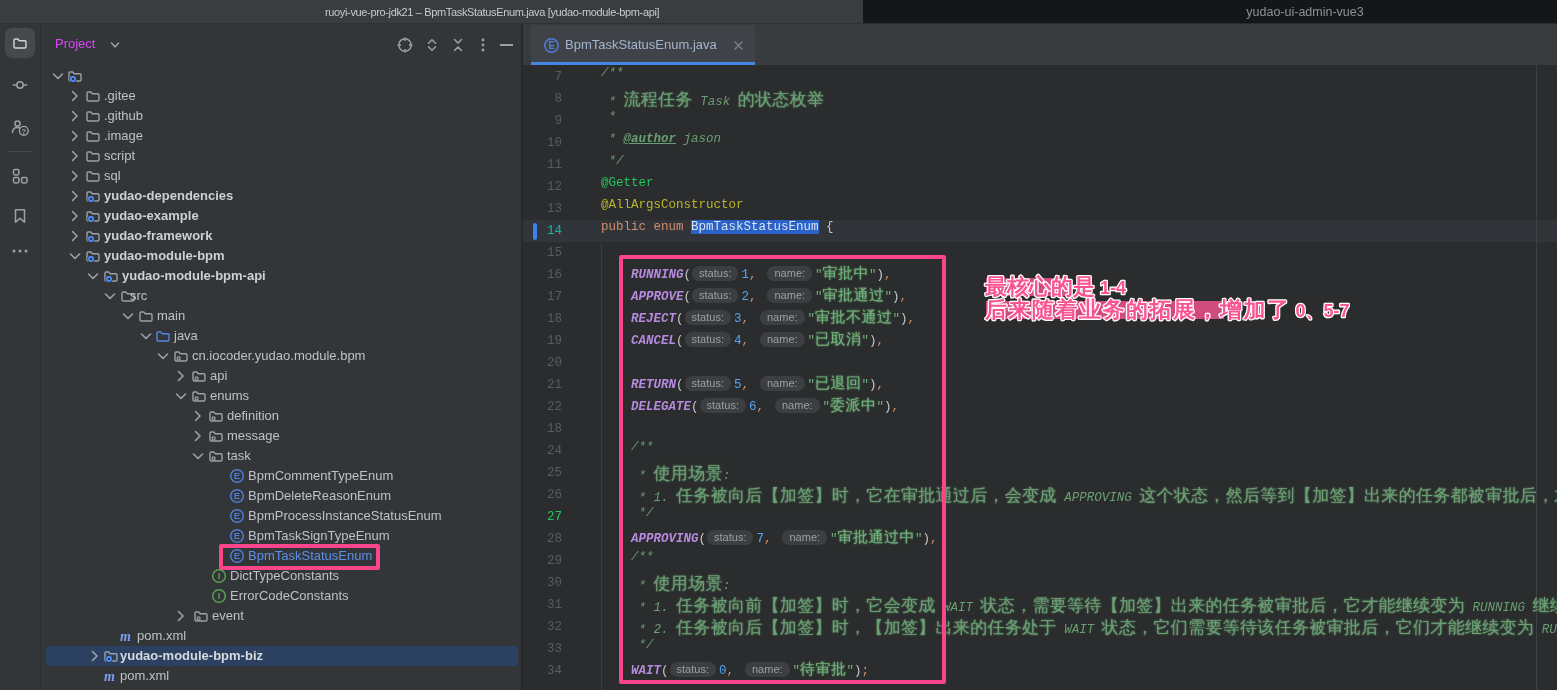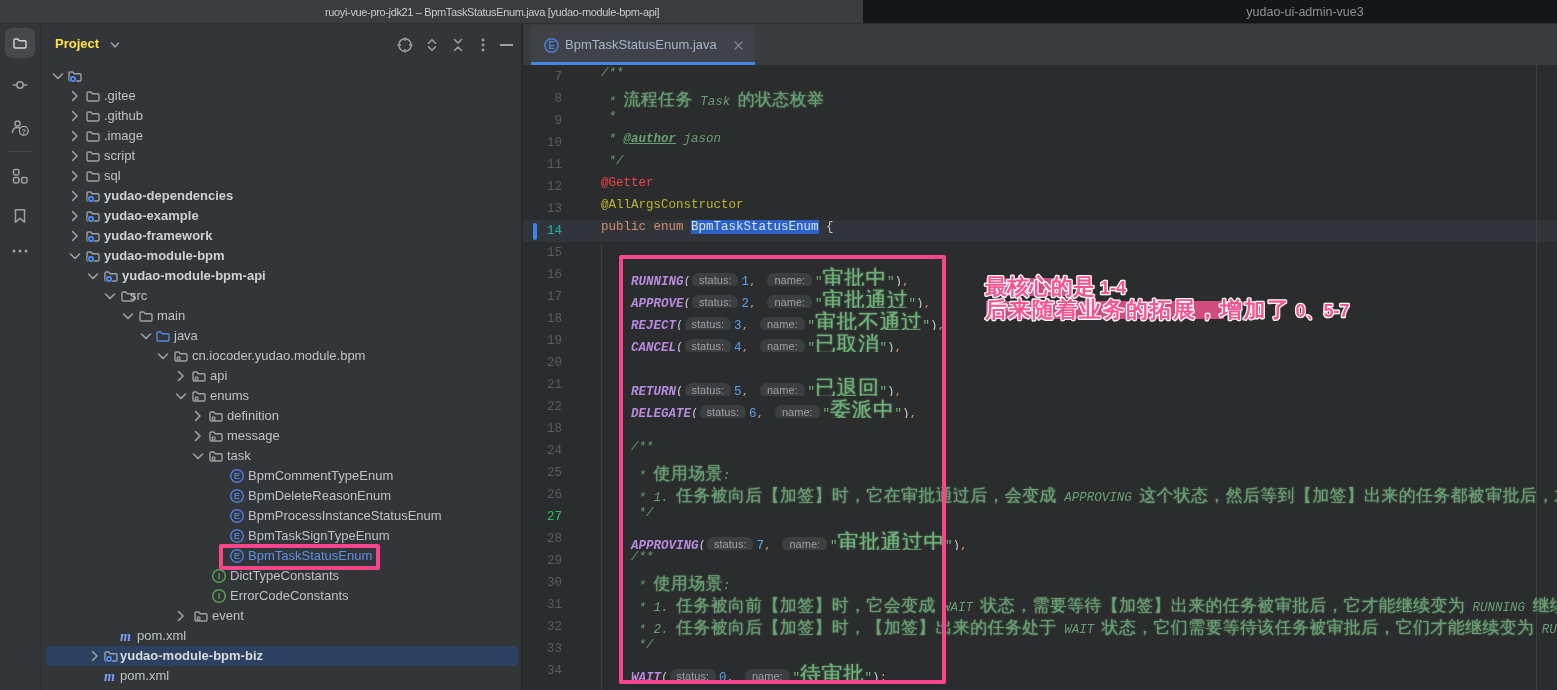--- a/index.html
+++ b/index.html
@@ -1,21 +1,21 @@
 <!DOCTYPE html>
 <html><head><meta charset="utf-8"><style>
 
 *{margin:0;padding:0;box-sizing:border-box}
 html,body{width:1557px;height:690px;overflow:hidden;background:#2b2c2d;font-family:"Liberation Sans",sans-serif}
 .abs{position:absolute}
 .row{position:absolute;height:20px;line-height:20px;font-size:13px;color:#bec1c5;white-space:pre}
 .ic{position:absolute;top:2px;width:16px;height:16px}
 .cv{position:absolute;top:2px;width:16px;height:16px}
 .cl{position:absolute;height:22px;line-height:22px;font:12.5px "Liberation Mono",monospace;white-space:pre;color:#c3c6ca}
-.cj{font-family:Liberation Mono, monospace;font-size:21px;font-style:normal;font-weight:normal;letter-spacing:0.5px;text-shadow:0 0 2px currentColor}
+.cj{font-family:Liberation Mono, monospace;font-size:15px;font-style:normal;font-weight:normal;letter-spacing:0.5px;text-shadow:0 0 2px currentColor}
 .cjc{font-family:"Liberation Sans",sans-serif;font-size:17px;font-style:normal;font-weight:normal;letter-spacing:0.3px;text-shadow:0 0 2px currentColor}
 .pill{display:inline-block;background:#3c3e40;color:#9aa0a6;border-radius:7px;font-size:11px;font-family:"Liberation Sans",sans-serif;padding:0 7px;height:15px;line-height:15px;vertical-align:1px;margin:0 3px 0 1px}
 .cm{color:#699f72;font-style:italic}
 .st{color:#6fb179}
 .or{color:#cf8e6d}
 .pu{color:#b78bdf;font-style:italic;font-weight:bold}
 .nb{color:#56a3f2}
 .ln{position:absolute;width:40px;text-align:right;font:12.5px "Liberation Mono",monospace;color:#595c61;height:22px;line-height:22px}
 </style></head><body>
 <div class="abs" style="left:0;top:0;width:863px;height:24px;background:#3a3d3f;border-bottom:1px solid #2e3032"></div>
@@ -45,21 +45,21 @@
     </svg></div>
 <div class="abs" style="left:12px;top:208px"><svg width="16" height="16" viewBox="0 0 16 16">
 <path d="M3.5 1.8 H12.5 V14.2 L8 10.4 L3.5 14.2 Z" fill="none" stroke="#9da1a6" stroke-width="1.5" stroke-linejoin="round"></path>
     </svg></div>
 <div class="abs" style="left:11px;top:244px"><svg width="18" height="14" viewBox="0 0 18 14">
 <circle cx="3" cy="7" r="1.5" fill="#9da1a6"></circle>
       <circle cx="9" cy="7" r="1.5" fill="#9da1a6"></circle>
       <circle cx="15" cy="7" r="1.5" fill="#9da1a6"></circle>
     </svg></div>
 <div class="abs" style="left:41px;top:24px;width:480px;height:666px;background:#333639;overflow:hidden"></div>
-<div class="abs" style="left:55px;top:36px;font-size:13px;font-weight:bold;color:#fde047">Project</div>
+<div class="abs" style="left:55px;top:36px;font-size:13px;font-weight:normal;color:#d946ef">Project</div>
 <div class="abs" style="left:108px;top:38px"><svg width="14" height="14" viewBox="0 0 14 14">
       <path d="M3.5 5 L7 8.8 L10.5 5" fill="none" stroke="#9da1a6" stroke-width="1.5" stroke-linecap="round"></path>
     </svg></div>
 <div class="abs" style="left:396px;top:36px"><svg width="18" height="18" viewBox="0 0 18 18">
 <circle cx="9" cy="9" r="6.2" fill="none" stroke="#9da1a6" stroke-width="1.4"></circle>
 <path d="M9 1.6 V5 M9 13 V16.4 M1.6 9 H5 M13 9 H16.4" stroke="#9da1a6" stroke-width="1.4"></path>
     </svg></div>
 <div class="abs" style="left:424px;top:37px"><svg width="16" height="16" viewBox="0 0 16 16">
 <path d="M4.5 6.2 L8 2.8 L11.5 6.2 M4.5 9.8 L8 13.2 L11.5 9.8" fill="none" stroke="#9da1a6" stroke-width="1.5" stroke-linecap="round" stroke-linejoin="round"></path>
     </svg></div>
@@ -278,21 +278,21 @@
 <div class="ln" style="left:522px;top:572px;color:#595c61">30</div>
 <div class="ln" style="left:522px;top:594px;color:#595c61">31</div>
 <div class="ln" style="left:522px;top:616px;color:#595c61">32</div>
 <div class="ln" style="left:522px;top:638px;color:#595c61">33</div>
 <div class="ln" style="left:522px;top:660px;color:#595c61">34</div>
 <div class="cl" style="left:601px;top:66px;max-width:956px;overflow:hidden"><span class="cm">/**</span></div>
 <div class="cl" style="left:601px;top:88px;max-width:956px;overflow:hidden"><span class="cm"> * <span class="cjc">流程任务</span> Task <span class="cjc">的状态枚举</span></span></div>
 <div class="cl" style="left:601px;top:110px;max-width:956px;overflow:hidden"><span class="cm"> *</span></div>
 <div class="cl" style="left:601px;top:132px;max-width:956px;overflow:hidden"><span class="cm"> * <span style="font-weight:bold;text-decoration:underline">@author</span> jason</span></div>
 <div class="cl" style="left:601px;top:154px;max-width:956px;overflow:hidden"><span class="cm"> */</span></div>
-<div class="cl" style="left:601px;top:176px;max-width:956px;overflow:hidden"><span style="color:#ef4444">@Getter</span></div>
+<div class="cl" style="left:601px;top:176px;max-width:956px;overflow:hidden"><span style="color:#22c55e">@Getter</span></div>
 <div class="cl" style="left:601px;top:198px;max-width:956px;overflow:hidden"><span style="color:#bbb529">@AllArgsConstructor</span></div>
 <div class="cl" style="left:601px;top:220px;max-width:956px;overflow:hidden"><span style="color:#cf8e6d">public enum </span><span style="background:#2b62c8;color:#d7e2f2">BpmTaskStatusEnum</span> {</div>
 <div class="cl" style="left:601px;top:264px;max-width:956px;overflow:hidden">    <span class="pu">RUNNING</span>(<span class="pill">status:</span><span class="nb">1</span><span class="or">,</span><span class="pill" style="margin-left:11px">name:</span><span class="st">"<span class="cj">审批中</span>"</span>)<span class="or">,</span></div>
 <div class="cl" style="left:601px;top:286px;max-width:956px;overflow:hidden">    <span class="pu">APPROVE</span>(<span class="pill">status:</span><span class="nb">2</span><span class="or">,</span><span class="pill" style="margin-left:11px">name:</span><span class="st">"<span class="cj">审批通过</span>"</span>)<span class="or">,</span></div>
 <div class="cl" style="left:601px;top:308px;max-width:956px;overflow:hidden">    <span class="pu">REJECT</span>(<span class="pill">status:</span><span class="nb">3</span><span class="or">,</span><span class="pill" style="margin-left:11px">name:</span><span class="st">"<span class="cj">审批不通过</span>"</span>)<span class="or">,</span></div>
 <div class="cl" style="left:601px;top:330px;max-width:956px;overflow:hidden">    <span class="pu">CANCEL</span>(<span class="pill">status:</span><span class="nb">4</span><span class="or">,</span><span class="pill" style="margin-left:11px">name:</span><span class="st">"<span class="cj">已取消</span>"</span>)<span class="or">,</span></div>
 <div class="cl" style="left:601px;top:374px;max-width:956px;overflow:hidden">    <span class="pu">RETURN</span>(<span class="pill">status:</span><span class="nb">5</span><span class="or">,</span><span class="pill" style="margin-left:11px">name:</span><span class="st">"<span class="cj">已退回</span>"</span>)<span class="or">,</span></div>
 <div class="cl" style="left:601px;top:396px;max-width:956px;overflow:hidden">    <span class="pu">DELEGATE</span>(<span class="pill">status:</span><span class="nb">6</span><span class="or">,</span><span class="pill" style="margin-left:11px">name:</span><span class="st">"<span class="cj">委派中</span>"</span>)<span class="or">,</span></div>
 <div class="cl" style="left:601px;top:440px;max-width:956px;overflow:hidden">    <span class="cm">/**</span></div>
 <div class="cl" style="left:601px;top:462px;max-width:956px;overflow:hidden">    <span class="cm"> * <span class="cjc">使用场景</span>:</span></div>

